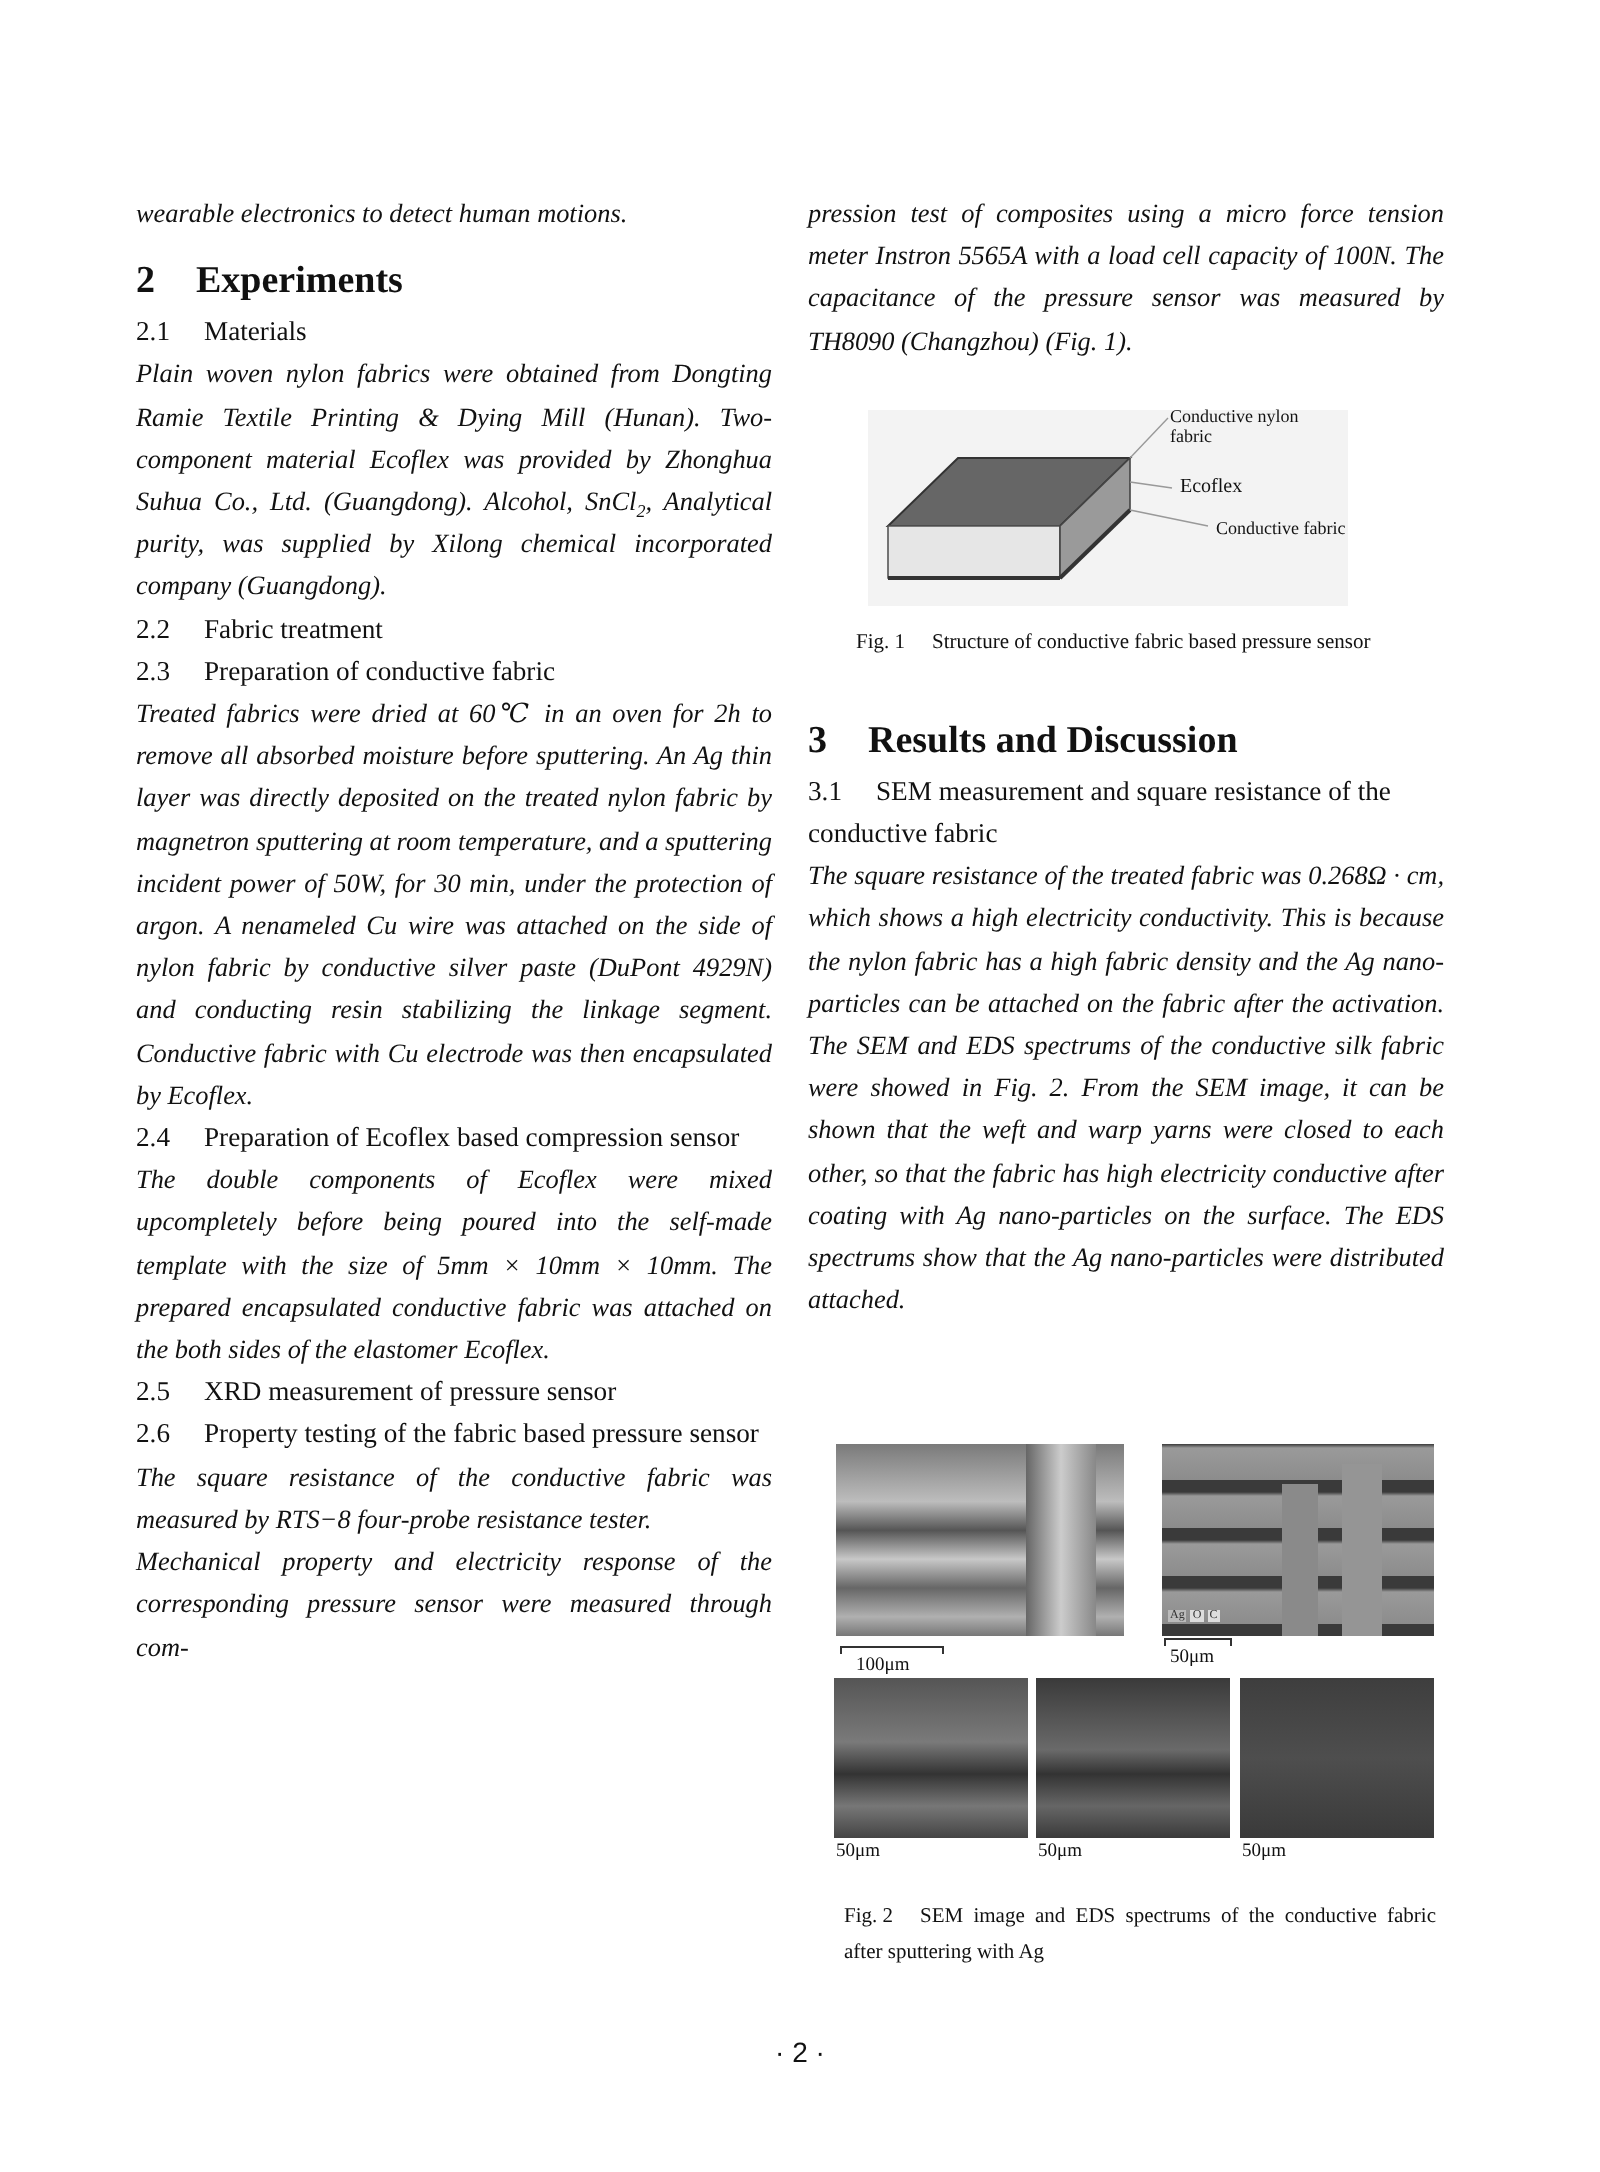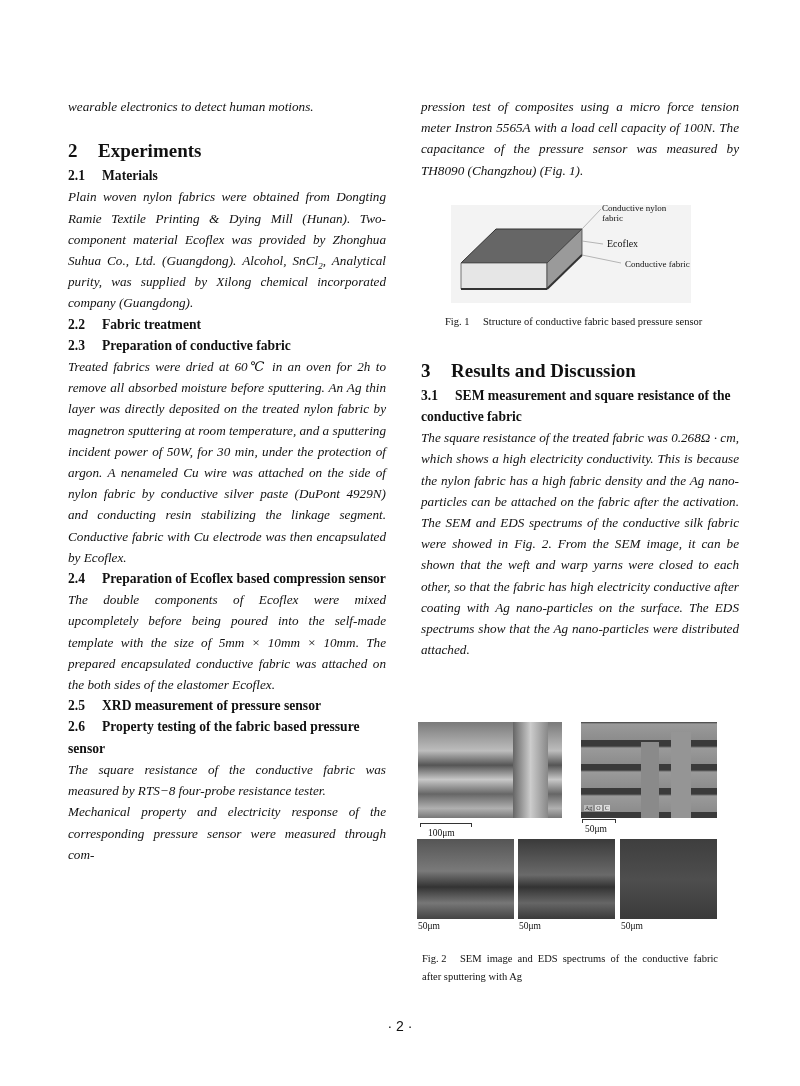--- a/index.html
+++ b/index.html
@@ -1,42 +1,42 @@
 <!DOCTYPE html>
 <html><head>
 <meta charset="utf-8">
 <style>
   html, body { margin:0; padding:0; background:#fff; }
   body { width:800px; height:1086px; position:relative; overflow:hidden;
          font-family:"Liberation Serif", "DejaVu Serif", serif; color:#111; }
   .col { position:absolute; width:318px; font-size:13.2px; line-height:21.2px; }
   #left { left:68px; top:96px; }
-  #right { left:421px; top:96px; }
+  #right { left:404px; top:96px; }
   p { margin:0; text-align:justify;font-style:italic; }
   .h1 { font-weight:bold; font-size:19px; line-height:24px; margin:20px 0 2px 0; }
   .h1 .num { display:inline-block; width:30px; }
-  .h2 { font-weight:bold; font-size:13.6px; line-height:21.2px; }
+  .h2 { font-weight:normal; font-size:13.6px; line-height:21.2px; }
   .h2 .num { display:inline-block; width:34px; }
   sub { font-size:9px; line-height:0; }
   .fig1 { position:relative; height:110px; margin-top:18px; }
   .cap { font-size:10.5px; line-height:18px; }
   .cap .num { display:inline-block; width:38px; }
   .page-num { position:absolute; top:1018px; left:0; width:800px; text-align:center;
               font-family:"Liberation Sans", sans-serif; font-size:14px; }
   .sem { position:absolute; background:#555; overflow:hidden; }
   .scalebar { position:absolute; font-size:9.5px; line-height:12px; }
   .scalebar .bar { border-top:1px solid #333; border-left:1px solid #333; border-right:1px solid #333; height:3px; }
 </style>
 </head>
 <body>
 
 <div id="left" class="col">
   <p>wearable electronics to detect human motions.</p>
 
-  <div class="h1" style="margin-top:22px">
+  <div class="h1" style="margin-top:12px">
     <span class="num">2</span><span>Experiments</span>
   </div>
 
   <div class="h2">
     <span class="num">2.1</span><span>Materials</span>
   </div>
   <p><span>Plain woven nylon fabrics were obtained from Dongting Ramie Textile Printing &amp; Dying Mill (Hunan). Two-component material Ecoflex was provided by Zhonghua Suhua Co., Ltd. (Guangdong). Alcohol, SnCl</span><sub>2</sub><span>, Analytical purity, was supplied by Xilong chemical incorporated company (Guangdong).</span></p>
 
   <div class="h2">
     <span class="num">2.2</span><span>Fabric treatment</span>

